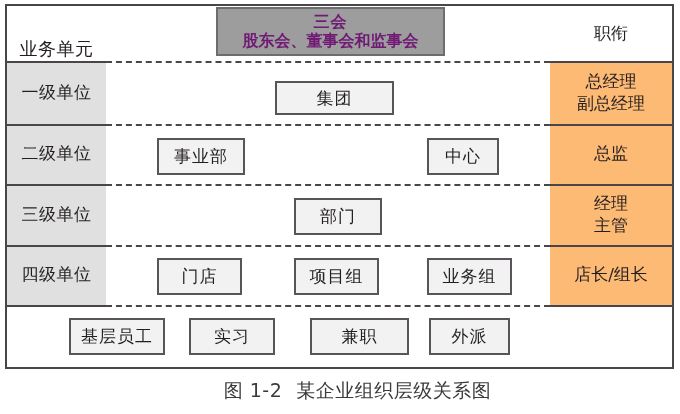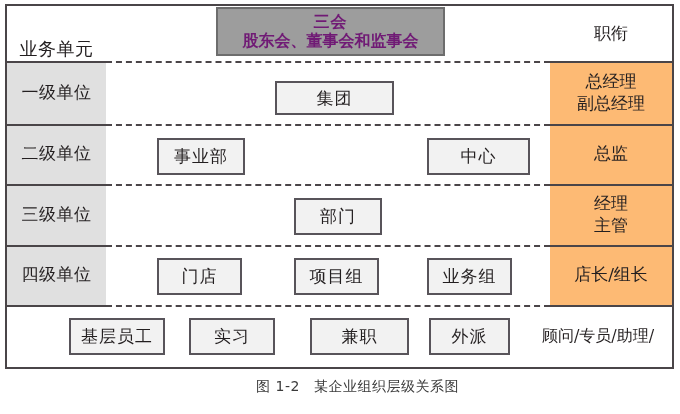--- a/index.html
+++ b/index.html
@@ -191,21 +191,21 @@
   .three-board .tb-line2 { font-size: 16px; letter-spacing: 0px; }
 
   
   .caption {
     position: absolute;
     left: 0;
     right: 0;
     top: 378px;
     text-align: center;
     font-family: "DejaVu Sans", "Liberation Sans", sans-serif;
-    font-size: 14px;
+    font-size: 19px;
     color: #3b3b3b;
     letter-spacing: 0.5px;
     padding-left: 35px;
   }
   .caption .cap-num { margin-right: 14px; }
 </style>
 </head>
 <body>
 
 <div class="page">
@@ -241,21 +241,21 @@
         </span>
       </div>
     </div>
 
     <div class="row row-l2">
       <div class="left-band">
         <span class="left-label">二级单位</span>
       </div>
       <div class="mid">
         <div class="node" style="left:51px; top:14px; width:88px; height:37px;">事业部</div>
-        <div class="node" style="left:321px; top:14px; width:103px; height:37px;">中心</div>
+        <div class="node" style="left:321px; top:14px; width:72px; height:37px;">中心</div>
       </div>
       <div class="right-band">
         <span class="right-label">总监</span>
       </div>
     </div>
 
     <div class="row row-l3">
       <div class="left-band">
         <span class="left-label">三级单位</span>
       </div>
@@ -286,21 +286,21 @@
 
     <div class="row row-base">
       <div class="mid">
         <div class="node" style="left:62px; top:13px; width:96px; height:37px;">基层员工</div>
         <div class="node" style="left:182px; top:13px; width:86px; height:37px;">实习</div>
         <div class="node" style="left:303px; top:13px; width:99px; height:37px;">兼职</div>
         <div class="node" style="left:422px; top:13px; width:81px; height:37px;">外派</div>
       </div>
       <div class="right-band">
         <span class="right-label">
-          <span>顾问/专员/助理/</span><br>
+          <br>
         </span>
       </div>
     </div>
 
     <div class="sep sep-h">
       <div class="solid-left"></div>
       <div class="dashed-mid"></div>
       <div class="solid-right"></div>
     </div>
     <div class="sep sep-1">

